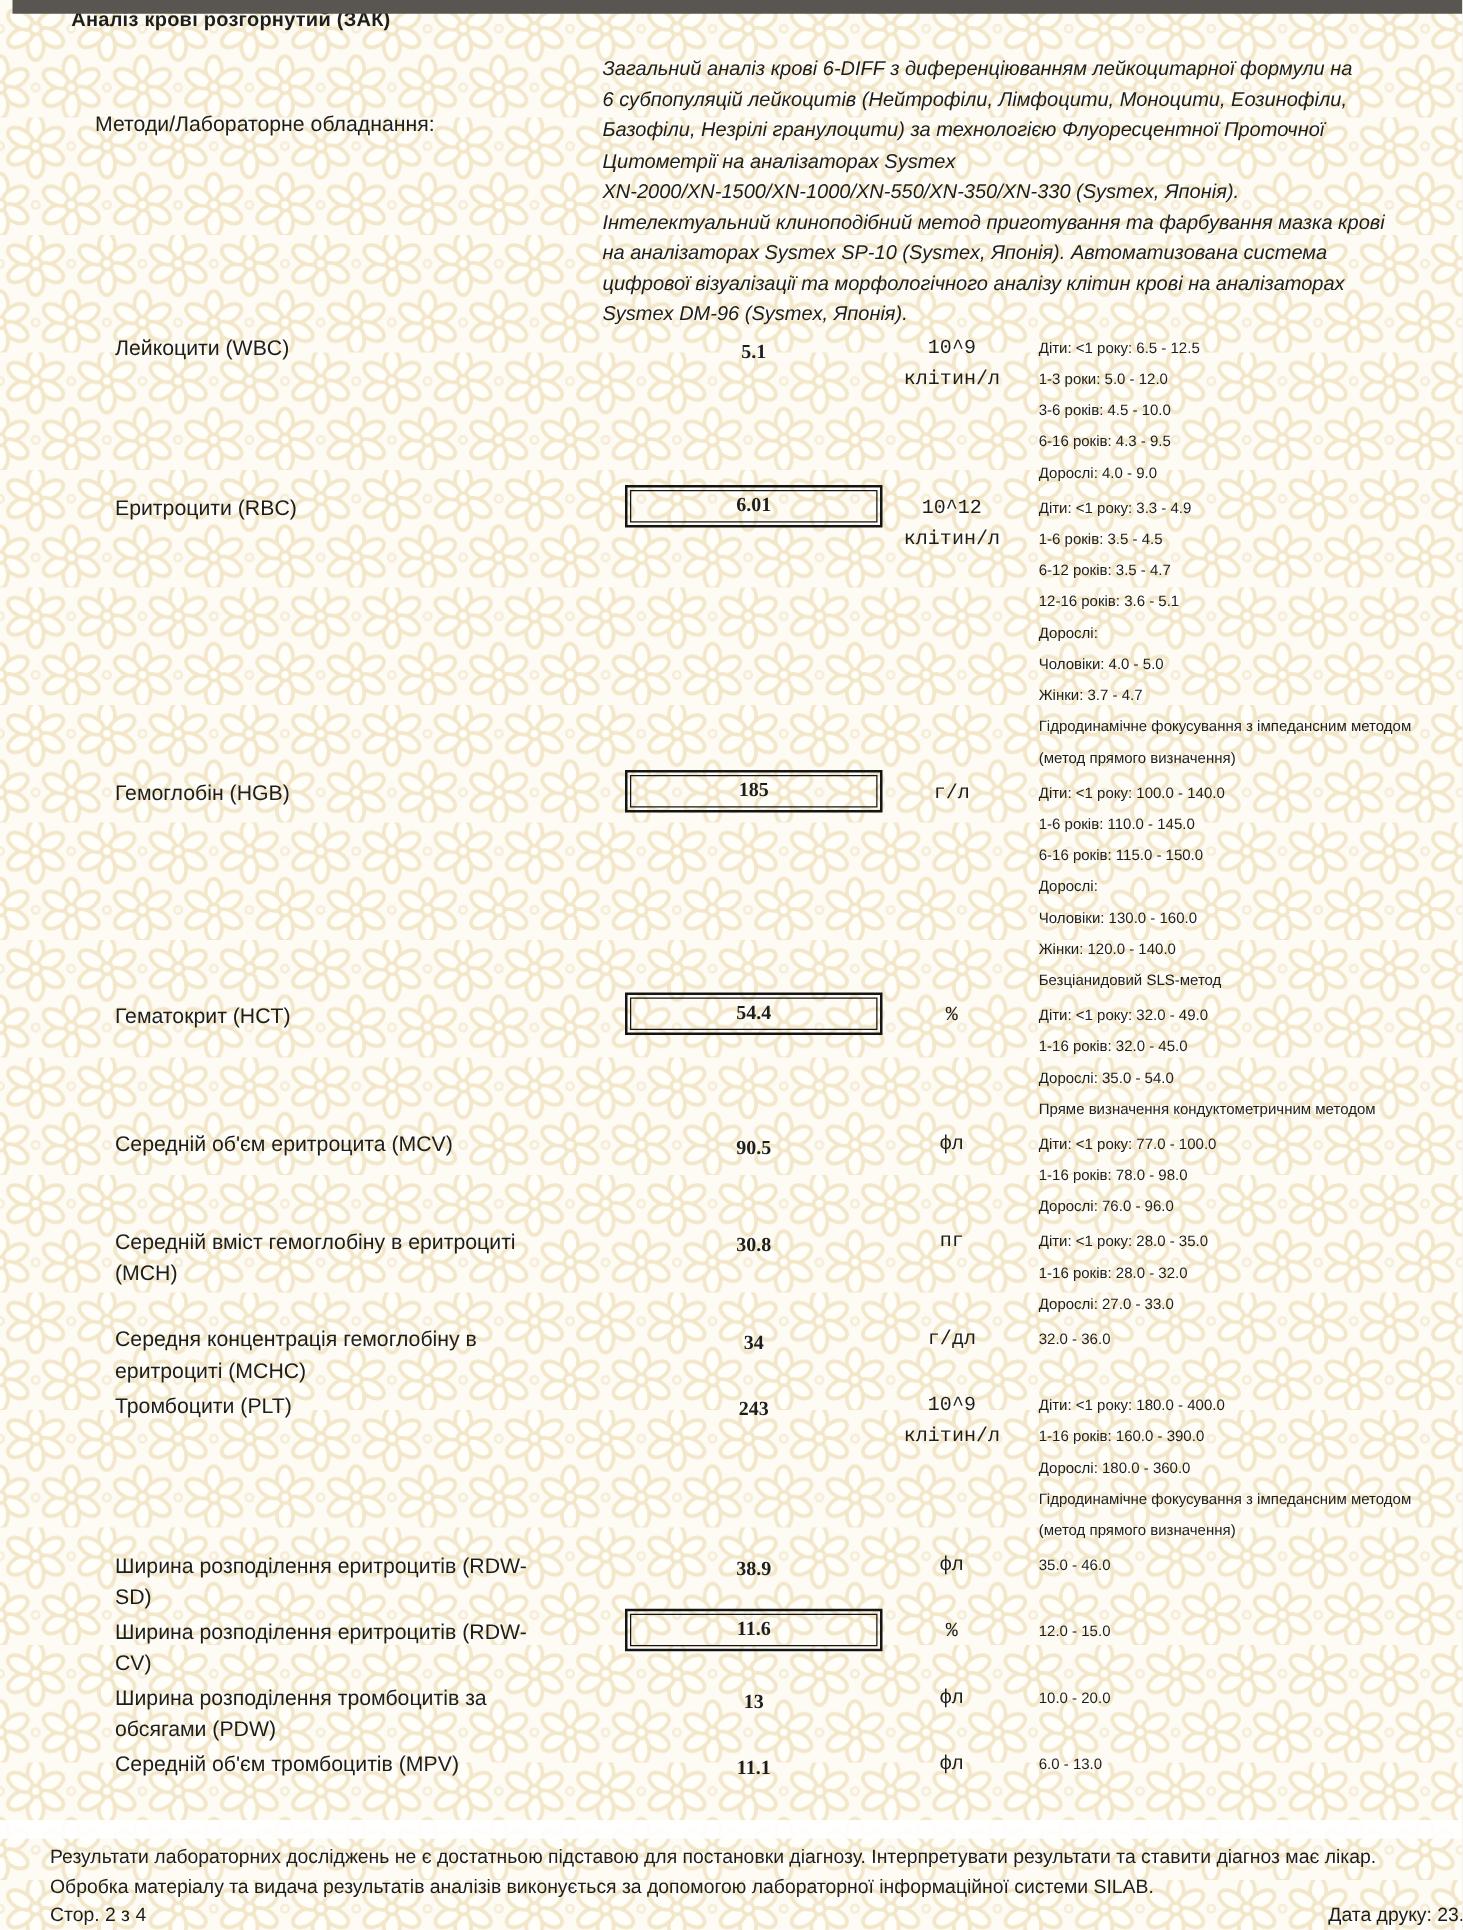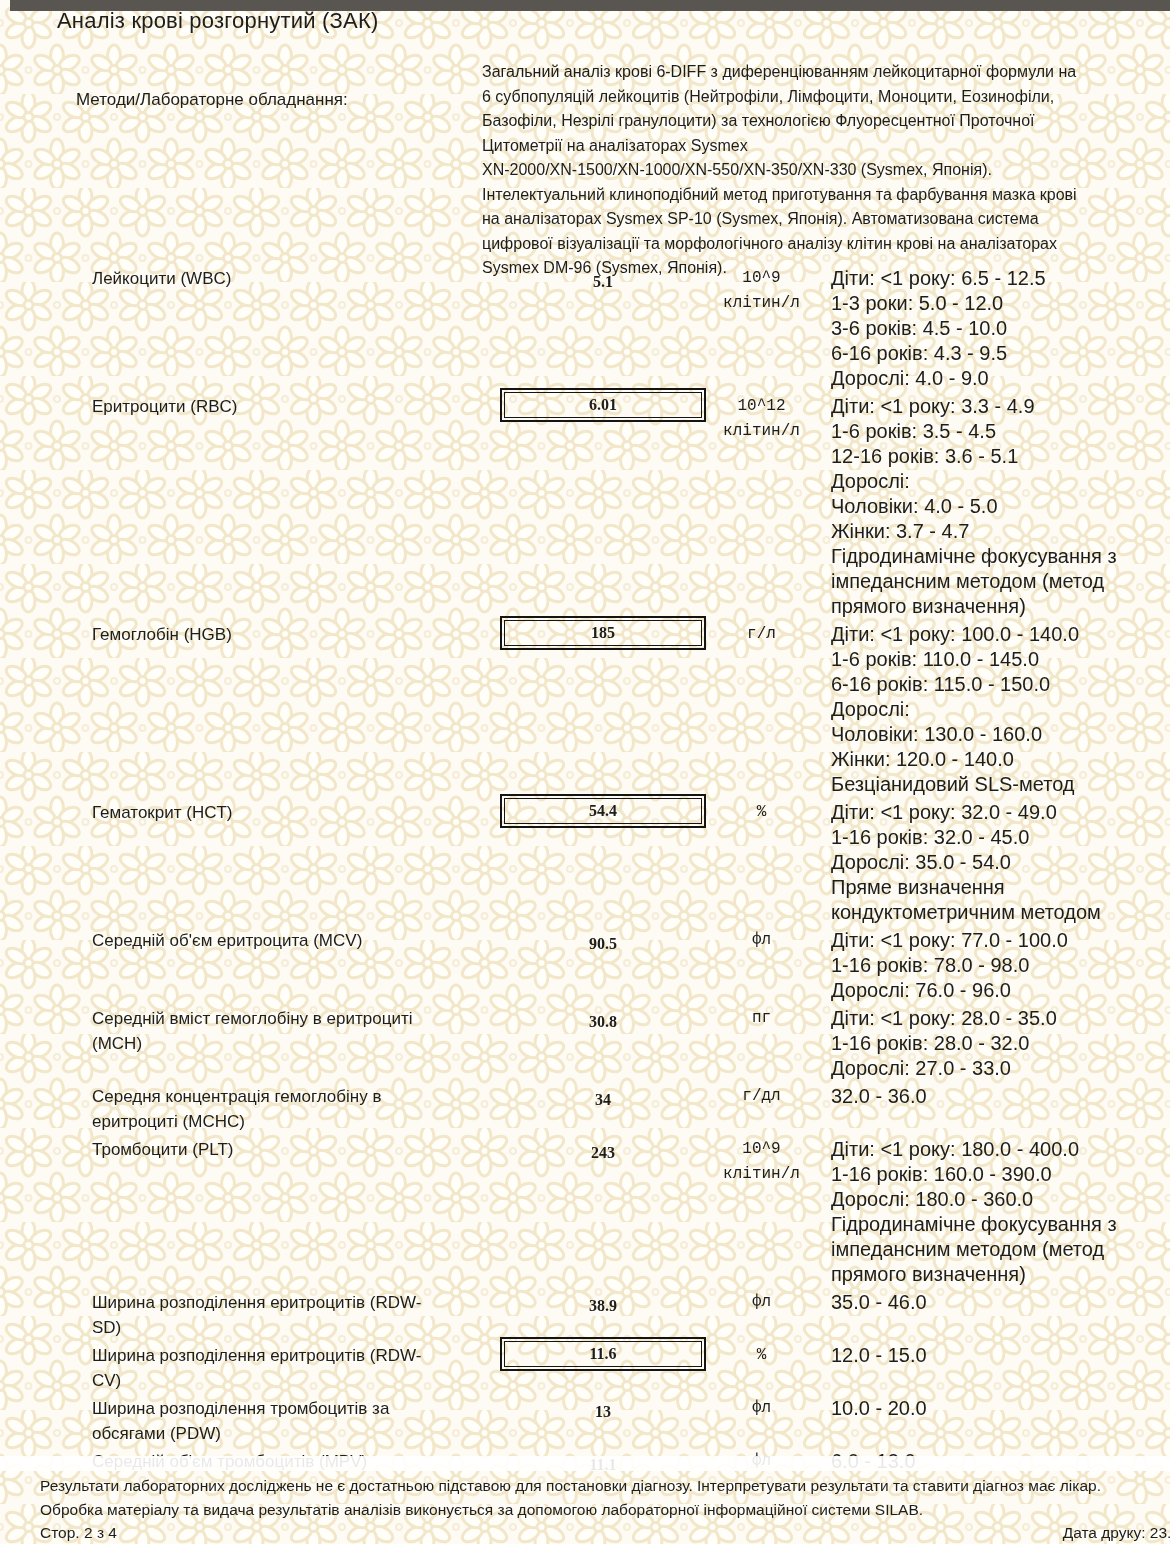--- a/index.html
+++ b/index.html
@@ -13,30 +13,30 @@
     color:#1d1d1b;
   }
   .bg{position:absolute;left:0;top:0;z-index:0;}
   .topbar{
     position:absolute;left:10px;right:0;top:0;height:11px;
     background:#595551;z-index:2;
   }
   .content{position:absolute;inset:0;z-index:1;}
   .doc-title{
     position:absolute;left:57px;top:8px;
-    font-size:22px;font-weight:normal;letter-spacing:.2px;
+    font-size:16px;font-weight:bold;letter-spacing:.2px;
   }
   .methods-label{
     position:absolute;left:76px;top:46px;
     font-size:17px;
     margin-top:44px;
   }
   .methods-text{
-    position:absolute;left:482px;top:60px;width:648px;
-    font-size:16px;line-height:24.5px;
+    position:absolute;left:482px;top:44px;width:648px;
+    font-size:16px;font-style:italic;line-height:24.5px;
   }
   .results{
     position:absolute;left:0;right:0;top:266px;
   }
   .row{
     display:grid;
     grid-template-columns:400px 222px 95px 1fr;
     padding-left:92px;
     margin-bottom:3px;
     align-items:start;
@@ -57,21 +57,21 @@
     font-size:16px;font-weight:bold;
     line-height:24px;text-align:center;
   }
   .value-box.noframe{border-color:transparent;width:auto;margin-top:0;padding:0;}
   .value-box.noframe .val{border-color:transparent;line-height:25px;}
   .unitcell{
     font-size:16px;line-height:25px;text-align:center;font-family:Liberation Mono, monospace;
   }
   .refs{
     padding-left:22px;padding-right:6px;
-    font-size:20px;line-height:25px;
+    font-size:12px;line-height:25px;
   }
   .separator{
     position:absolute;left:0;right:0;top:1456px;height:15px;
     background:rgba(255,255,255,.9);
   }
   .footer{
     position:absolute;left:40px;right:-10px;top:1474px;
     font-size:15.5px;line-height:23.5px;
   }
   .footer-meta{
@@ -157,20 +157,21 @@
         <div class="val">6.01</div>
       </div>
     </div>
     <div class="unitcell">
             <div>10^12</div>
             <div>клітин/л</div>
           </div>
     <div class="refs">
             <div class="ref-line">Діти: &lt;1 року: 3.3 - 4.9</div>
             <div class="ref-line">1-6 років: 3.5 - 4.5</div>
+            <div class="ref-line">6-12 років: 3.5 - 4.7</div>
             <div class="ref-line">12-16 років: 3.6 - 5.1</div>
             <div class="ref-line">Дорослі:</div>
             <div class="ref-line">Чоловіки: 4.0 - 5.0</div>
             <div class="ref-line">Жінки: 3.7 - 4.7</div>
             <div class="ref-line">Гідродинамічне фокусування з імпедансним методом (метод прямого визначення)</div>
           </div>
   </div>
         <div class="row">
     <div class="name">Гемоглобін (HGB)</div>
     <div class="valcell">

